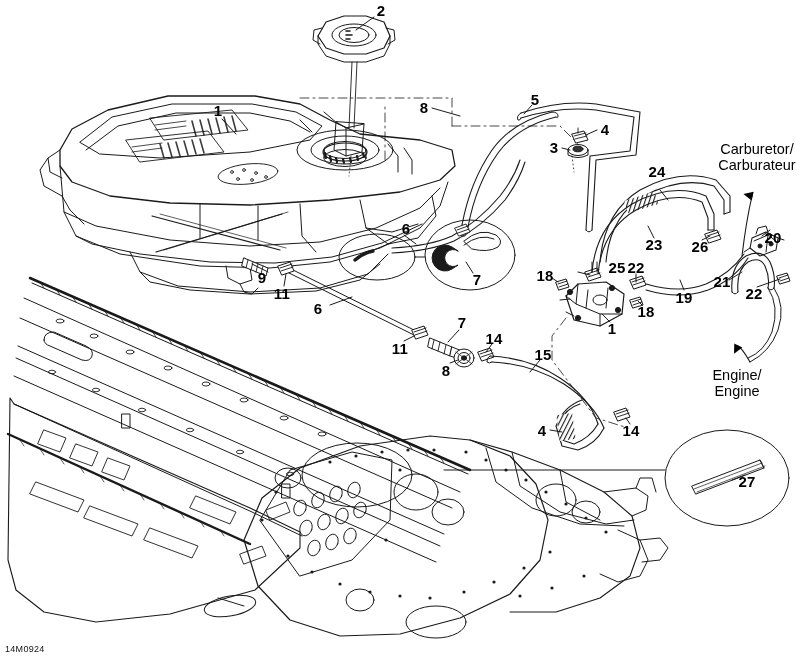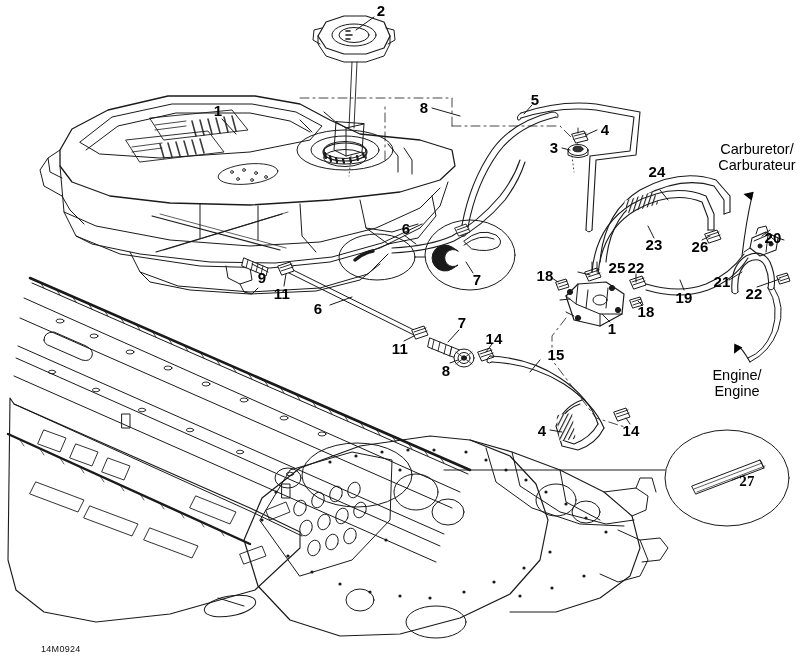--- a/index.html
+++ b/index.html
@@ -554,40 +554,40 @@
   <div class="callout" style="left:477px; top:279px;">7</div>
   <div class="callout" style="left:424px; top:107px;">8</div>
   <div class="callout" style="left:262px; top:277px;">9</div>
   <div class="callout" style="left:318px; top:308px;">6</div>
   <div class="callout" style="left:282px; top:293px;">11</div>
   <div class="callout" style="left:400px; top:348px;">11</div>
   <div class="callout" style="left:462px; top:322px;">7</div>
   <div class="callout" style="left:446px; top:370px;">8</div>
   <div class="callout" style="left:494px; top:338px;">14</div>
   <div class="callout" style="left:631px; top:430px;">14</div>
-  <div class="callout" style="left:556px; top:354px;">15</div>
+  <div class="callout" style="left:543px; top:354px;">15</div>
   <div class="callout" style="left:542px; top:430px;">4</div>
   <div class="callout" style="left:612px; top:328px;">1</div>
   <div class="callout" style="left:545px; top:275px;">18</div>
   <div class="callout" style="left:646px; top:311px;">18</div>
   <div class="callout" style="left:684px; top:297px;">19</div>
   <div class="callout" style="left:773px; top:237px;">20</div>
   <div class="callout" style="left:722px; top:281px;">21</div>
   <div class="callout" style="left:636px; top:267px;">22</div>
   <div class="callout" style="left:754px; top:293px;">22</div>
   <div class="callout" style="left:654px; top:244px;text-align:right;">23</div>
   <div class="callout" style="left:657px; top:171px;">24</div>
   <div class="callout" style="left:573px; top:267px;margin-left:44px;">25</div>
   <div class="callout" style="left:700px; top:238px;margin-top:8px;">26</div>
-  <div class="callout" style="left:747px; top:481px;font-family:Liberation Serif, serif;">27</div>
+  <div class="callout" style="left:747px; top:481px;">27</div>
 
   <div class="flowlabel" style="left:757px; top:157px;">
     <div>Carburetor/</div>
     <div>Carburateur</div>
   </div>
   <div class="flowlabel" style="left:737px; top:383px;">
     <div>Engine/</div>
     <div>Engine</div>
   </div>
 
-  <div class="docid" style="left:5px; top:644px;margin-left:36px;">14M0924</div>
+  <div class="docid" style="left:5px; top:644px;">14M0924</div>
 
 </div>
 
 </body></html>

